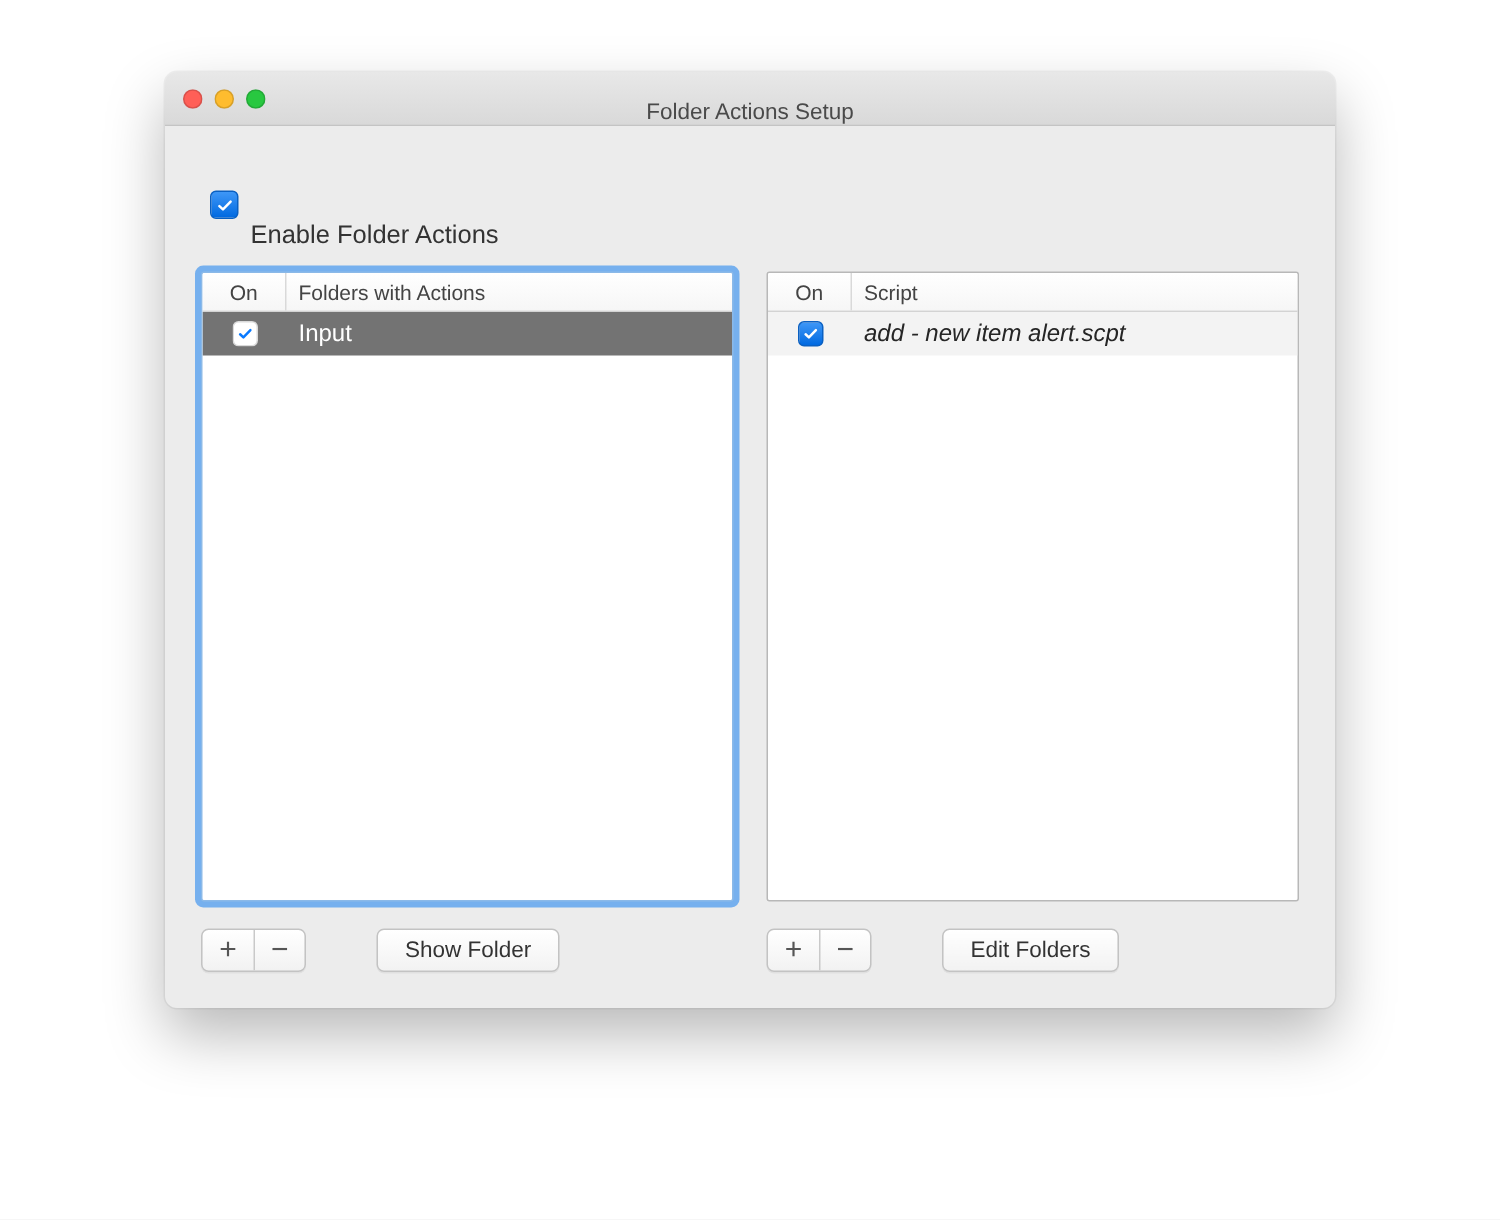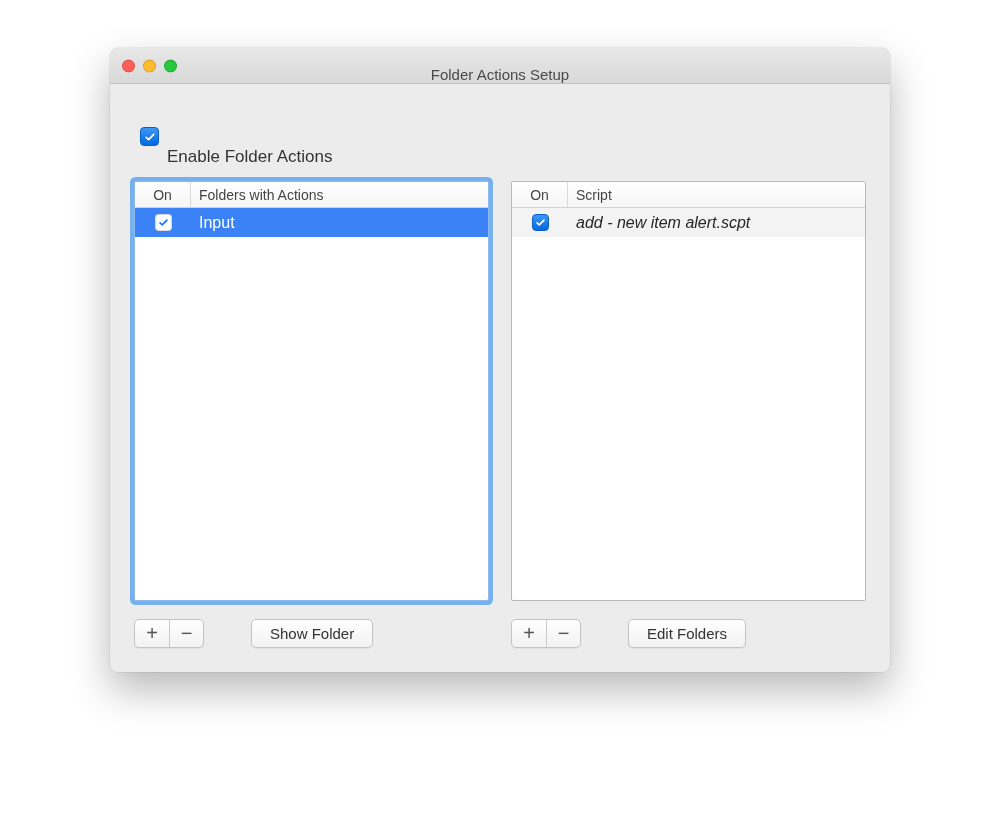--- a/index.html
+++ b/index.html
@@ -110,21 +110,21 @@
   }
   .th.on-col { width: 56px; justify-content: center; }
   .th.name-col { flex: 1; border-right: none; }
   .trow {
     display: flex;
     align-items: center;
     height: 29px;
     font-size: 16px;
   }
   .trow.selected {
-    background: #3b82f6;
+    background: #737373;
     color: #ffffff;
   }
   .trow.alt {
     background: #f3f3f3;
     color: #262626;
     font-style: italic;
   }
   .td.on-col {
     width: 56px;
     display: flex;

